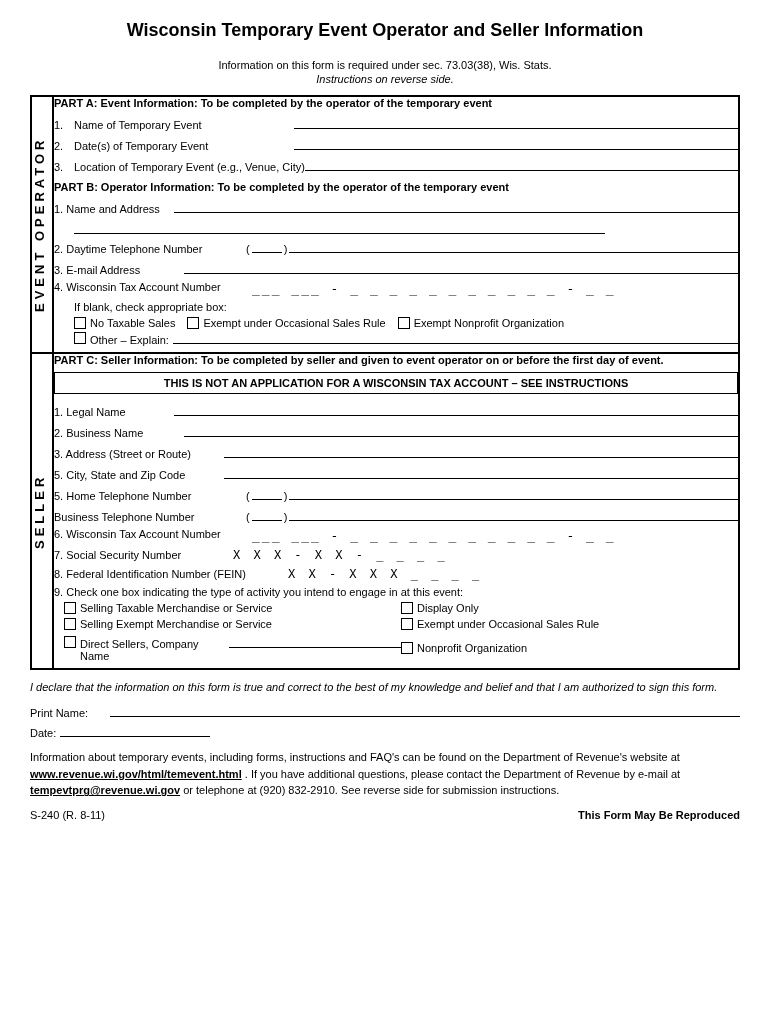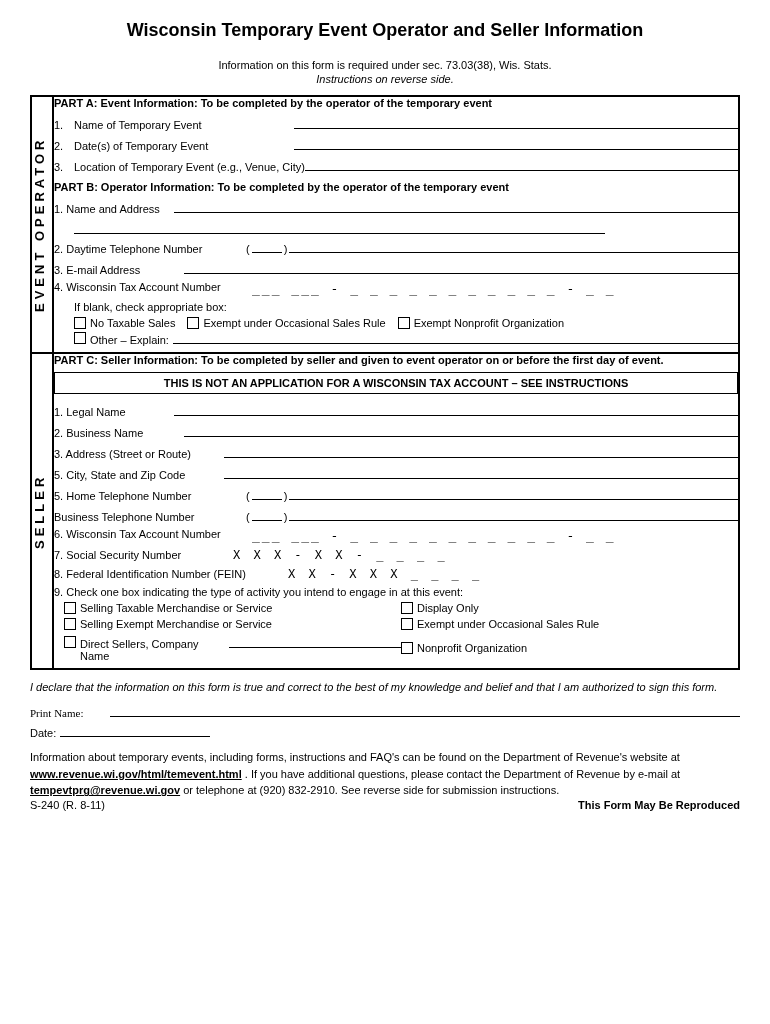--- a/index.html
+++ b/index.html
@@ -153,21 +153,20 @@
       margin-bottom: 8px;
       line-height: 1.4;
     }
     .sig-row {
       display: flex;
       align-items: baseline;
       margin-bottom: 8px;
     }
     .sig-label {
       min-width: 80px;
-      font-family: Liberation Serif, serif;
     }
     .sig-line {
       flex: 1;
       border-bottom: 1px solid #000;
       min-height: 14px;
     }
     .date-row {
       display: flex;
       align-items: baseline;
       gap: 20px;
@@ -189,20 +188,21 @@
     }
     .footer-info a {
       color: #000;
       text-decoration: underline;
       font-weight: bold;
     }
     .form-footer {
       display: flex;
       justify-content: space-between;
       align-items: flex-start;
+      margin-top: 10px;
       font-size: 11px;
     }
     .indent {
       margin-left: 20px;
     }
     .other-row {
       display: flex;
       align-items: baseline;
       margin-top: 3px;
       gap: 4px;

